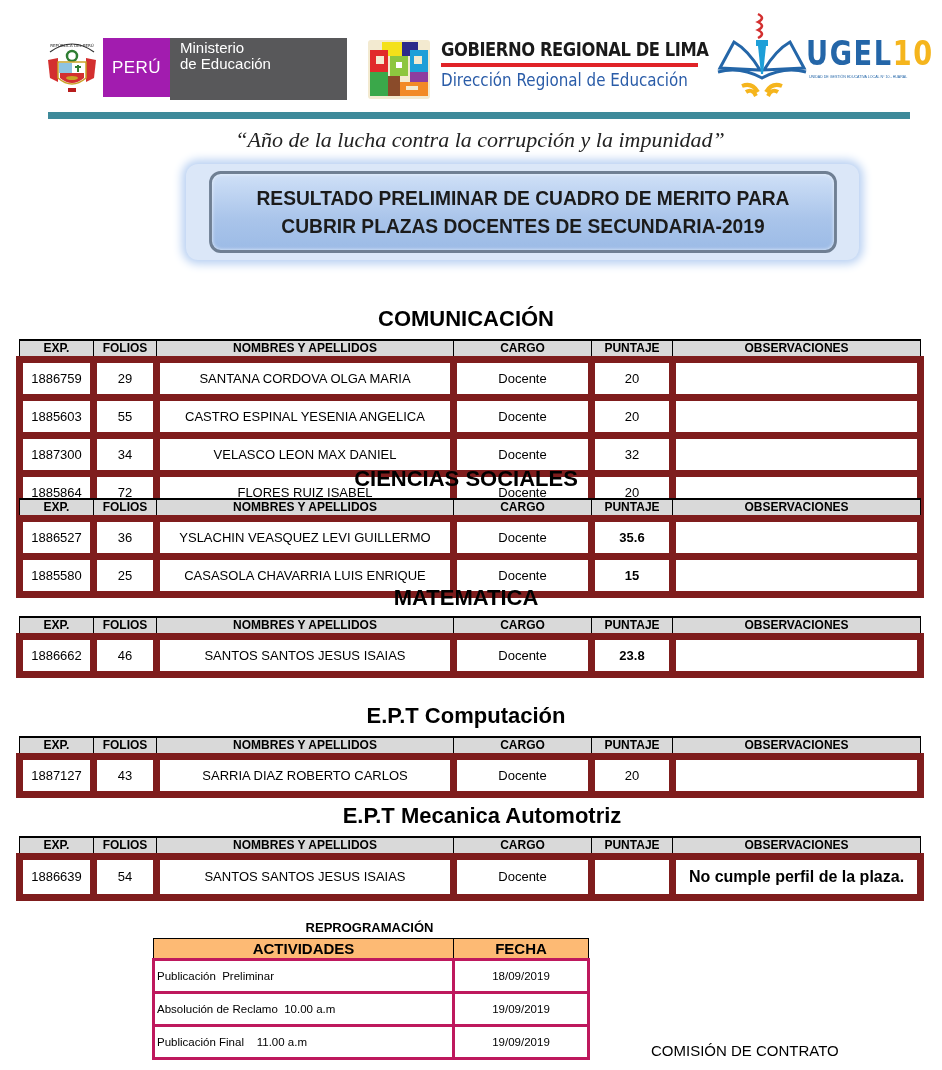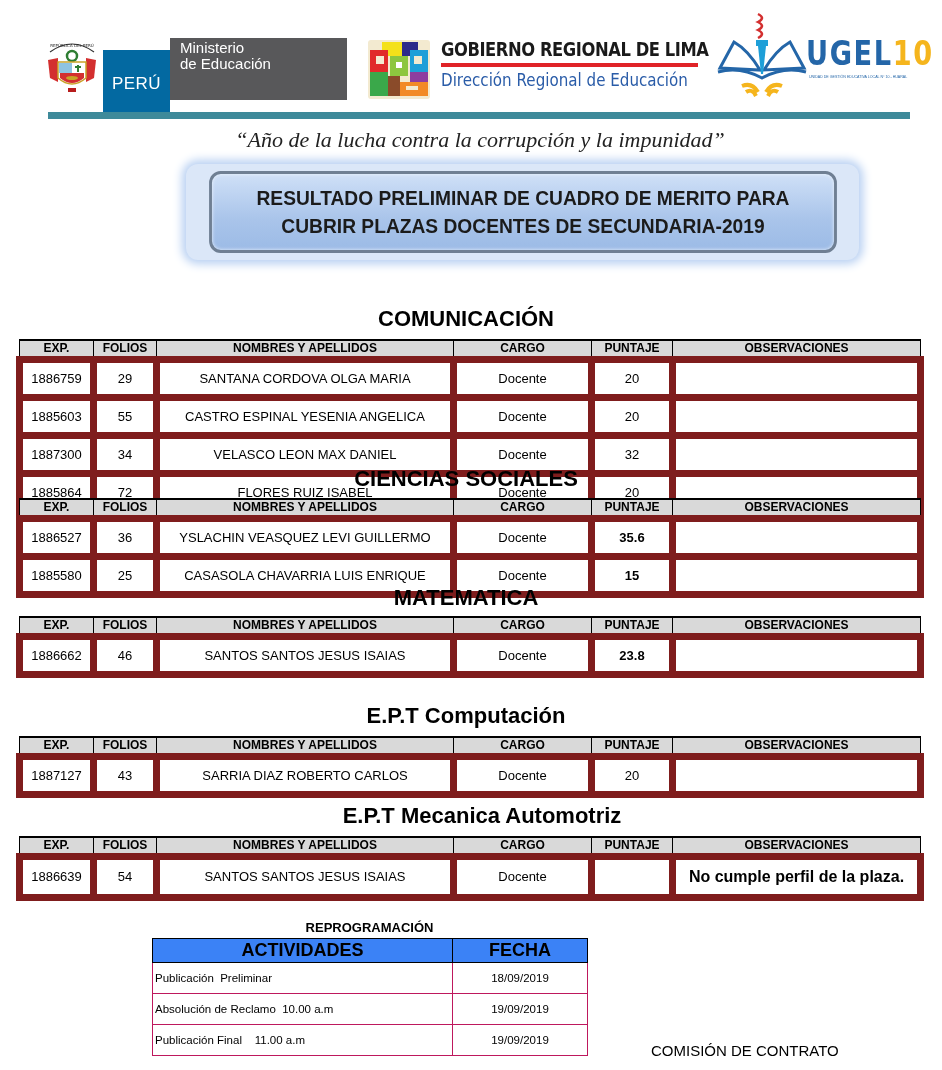--- a/index.html
+++ b/index.html
@@ -6,24 +6,23 @@
   html, body { margin: 0; padding: 0; background: #ffffff; }
   body {
     width: 942px; height: 1070px; position: relative; overflow: hidden;
     font-family: "Liberation Sans", "DejaVu Sans", sans-serif; color: #000;
   }
   .abs { position: absolute; }
 
   
   .coat { left: 44px; top: 38px; width: 56px; height: 58px; }
   .peru-red {
-    left: 103px; top: 38px; width: 67px; height: 68px; background: #0369a1;
+    left: 103px; top: 38px; width: 67px; height: 59px; background: #a21caf;
     color: #fff; font-size: 17px; display: flex; align-items: center; justify-content: center;
     letter-spacing: 0.5px;
-    margin-top: 12px;
   }
   .minedu-grey {
     left: 170px; top: 38px; width: 177px; height: 62px; background: #58585a;
     color: #fff; font-size: 15px; line-height: 16px; padding: 2px 0 0 10px;
   }
   .gore-logo { left: 366px; top: 38px; width: 66px; height: 63px; }
   .gore-title {
     left: 441px; top: 38px; font-family: "DejaVu Sans", sans-serif; font-weight: bold;
     font-size: 19px; color: #1a1a1a; letter-spacing: -0.5px; transform: scaleX(0.86);
     transform-origin: left top; white-space: nowrap;
@@ -88,23 +87,23 @@
   table.grid td.bold { font-weight: bold; }
   table.grid td.obs { font-weight: bold; font-size: 16px; }
 
   
   .rep-title { left: 152px; width: 435px; top: 920px; text-align: center; font-weight: bold; font-size: 13px; }
   table.rep {
     position: absolute; left: 152px; top: 938px; width: 435px; border-collapse: collapse;
     font-size: 11.5px; table-layout: fixed;
   }
   table.rep th {
-    background: #3b82f6; border: 1px solid #000; font-weight: bold; font-size: 18px; height: 20px;
-  }
-  table.rep td { border: 1px solid #be185d; height: 20px; padding: 9px 2px; }
+    background: #fdba74; border: 1px solid #000; font-weight: bold; font-size: 15px; height: 20px;
+  }
+  table.rep td { border: 3px solid #be185d; height: 20px; padding: 9px 2px; }
   table.rep td.date { text-align: center; }
 
   .footer { left: 651px; top: 1042px; font-size: 15px; }
 </style>
 </head>
 <body>
 
 <div class="abs coat">
   <svg width="56" height="58" viewBox="0 0 56 58">
     <path d="M6 14 Q28 -2 50 14" fill="none" stroke="#333" stroke-width="1.2"></path>

